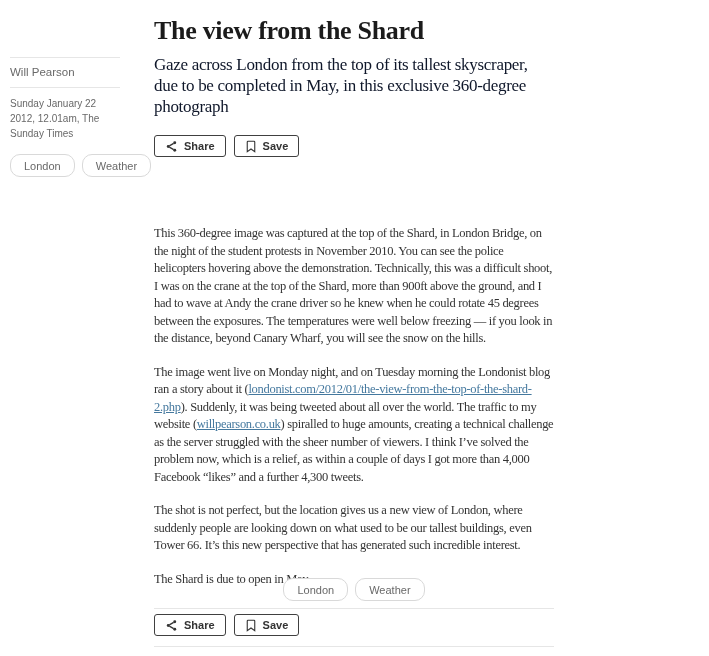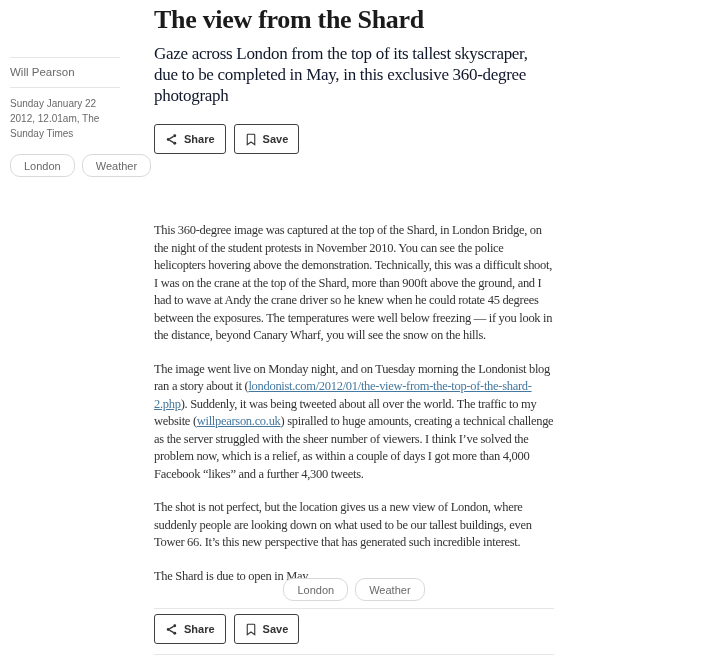--- a/index.html
+++ b/index.html
@@ -18,34 +18,34 @@
   .dateline { font-size:10px; color:var(--meta); line-height:15px; padding-top:8px; }
   .rail-tags { margin-top:13px; display:flex; gap:7px; }
 
   .tag-btn {
     border:1px solid var(--light-border); background:#fff; color:var(--meta);
     font-family:"Liberation Sans", sans-serif; font-size:11px;
     height:23px; padding:0 13px; border-radius:10px; cursor:pointer; white-space:nowrap;
   }
 
   
-  .main { width:400px; margin-left:34px; padding-top:5px; position:relative; flex:none; }
+  .main { width:400px; margin-left:34px; padding-top:16px; position:relative; flex:none; }
   .title {
     margin:0; font-family:"Liberation Serif", serif; font-weight:700;
     font-size:26px; line-height:30px; letter-spacing:-0.3px; color:#1b1b1b;
   }
   .standfirst {
     margin:8px 0 0; font-family:"Liberation Serif", serif;
     font-size:17px; line-height:21px; letter-spacing:-0.3px; color:#0f172a;
   }
   .actions { display:flex; gap:8px; }
   .actions.top { margin-top:18px; }
   .action-btn {
     display:inline-flex; align-items:center; gap:6px;
-    height:30px; padding:0 10px; background:#fff;
+    height:22px; padding:0 10px; background:#fff;
     border:1px solid var(--dark-border); border-radius:3px;
     font-family:"Liberation Sans", sans-serif; font-size:11px; font-weight:700; color:#333;
     cursor:pointer;
   }
   .action-btn svg { display:block; }
 
   .article { margin-top:68px; }
   .para {
     margin:0 0 16px; font-family:"Liberation Serif", serif;
     font-size:12.5px; line-height:17.5px; letter-spacing:-0.3px; color:var(--text);

